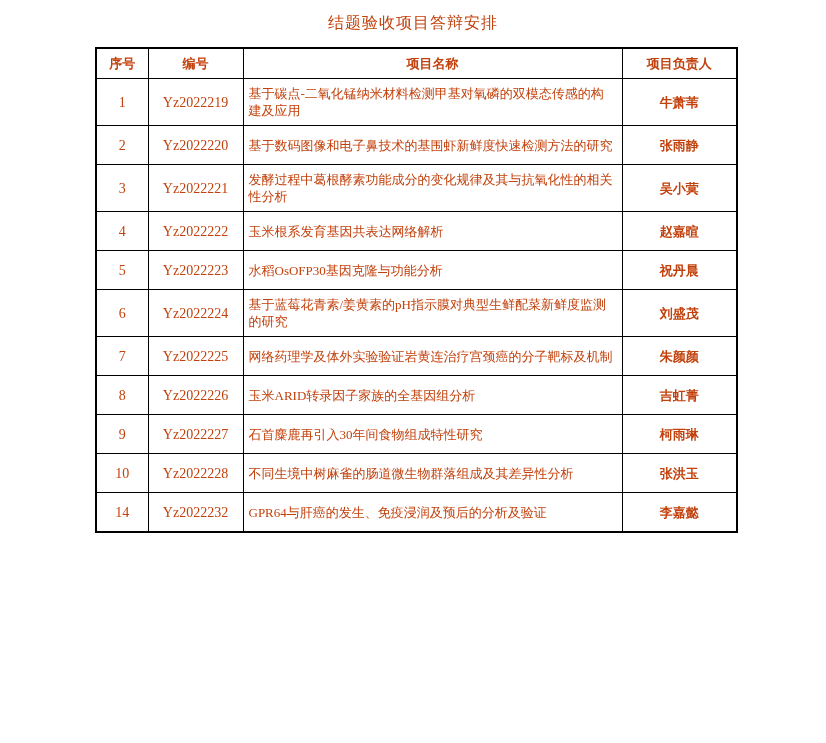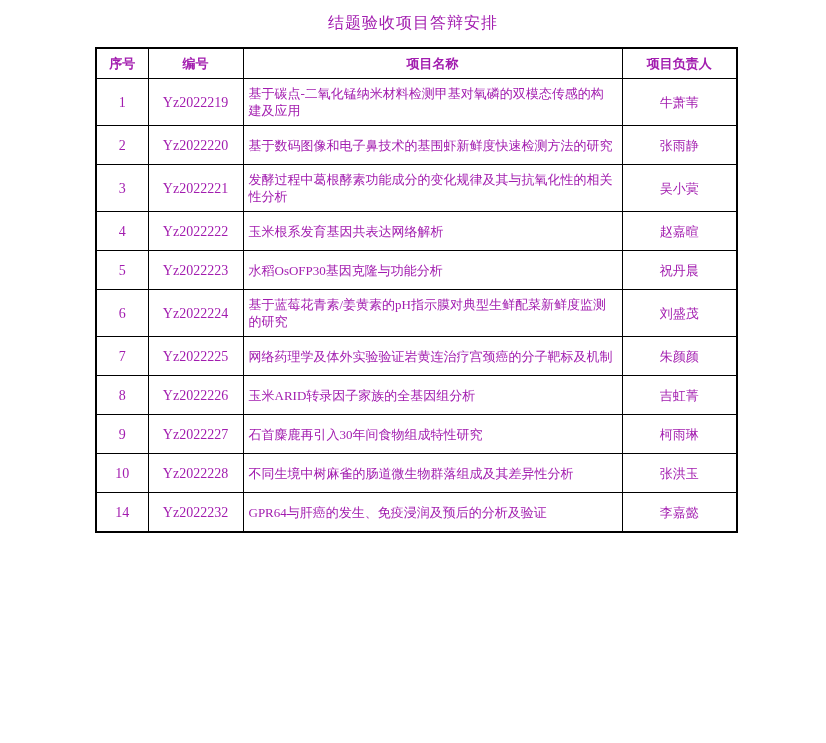--- a/index.html
+++ b/index.html
@@ -1,21 +1,21 @@
 <!DOCTYPE html>
 <html><head>
 <meta charset="utf-8">
 <style>
   html, body { margin: 0; padding: 0; background: #ffffff; }
   .page {
     position: relative;
     width: 826px;
     height: 743px;
     background: #ffffff;
-    color: #a21caf;
+    color: #c2410c;
     font-family: "Liberation Serif", "DejaVu Serif", serif;
     overflow: hidden;
   }
   .doc-title {
     position: absolute;
     top: 13px;
     left: 18px;
     width: 790px;
     text-align: center;
     font-size: 16px;
@@ -43,21 +43,21 @@
     height: 16px;
     font-weight: bold;
     text-align: center;
     padding: 6px 2px;
   }
   .schedule td { height: 26px; }
   .col-no    { width: 52px; }
   .col-code  { width: 95px; }
   .col-name  { width: 379px; }
   .col-lead  { width: 115px; }
-  td.c { text-align: center; }
+  td.c { text-align: center; font-weight: bold; }
   td.code-cell, td.no-cell { font-size: 14px; text-align: center; }
   td.name-cell { text-align: left; padding: 6px 5px; }
 </style>
 </head>
 <body>
 
 <div class="page">
 
   <div class="doc-title">结题验收项目答辩安排</div>
 

